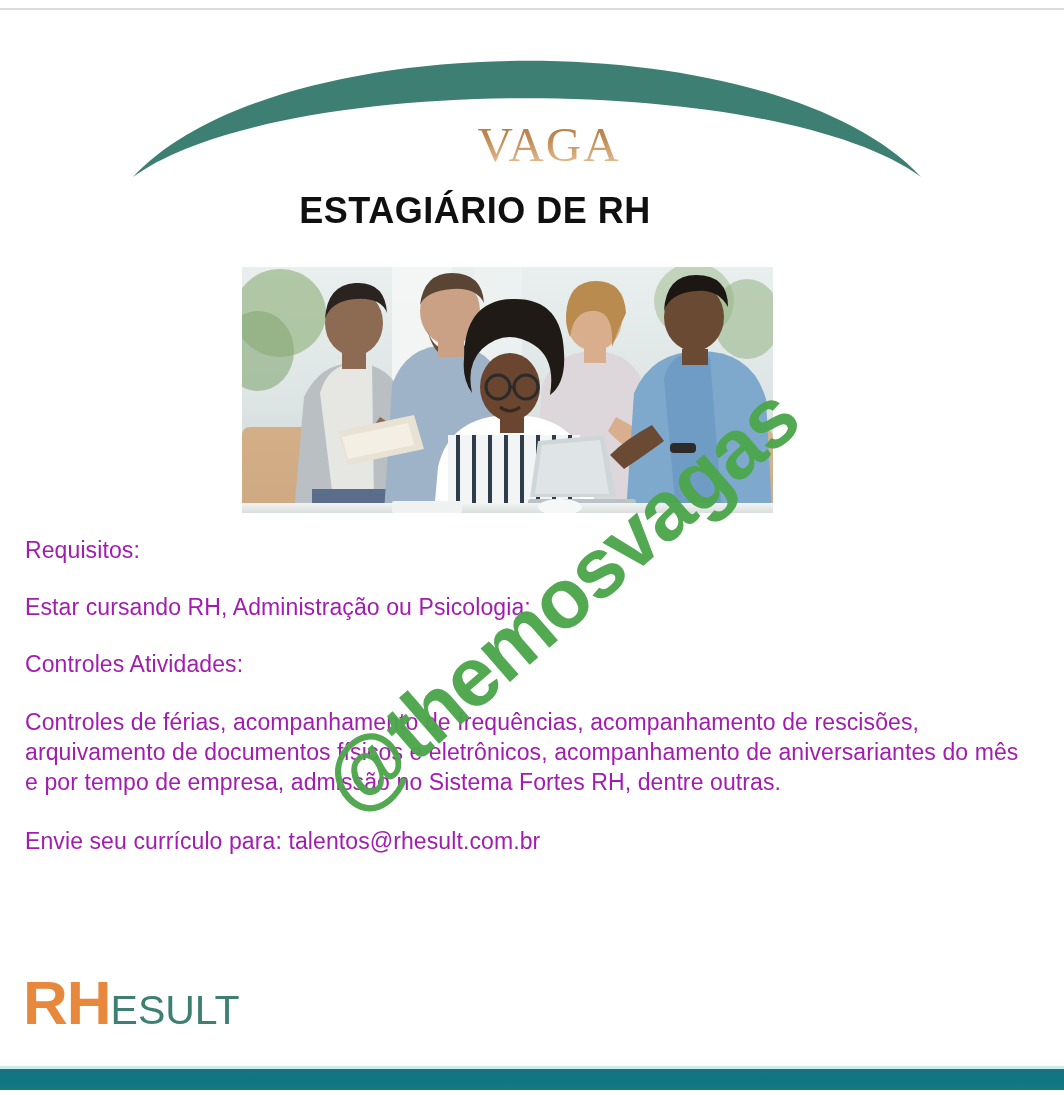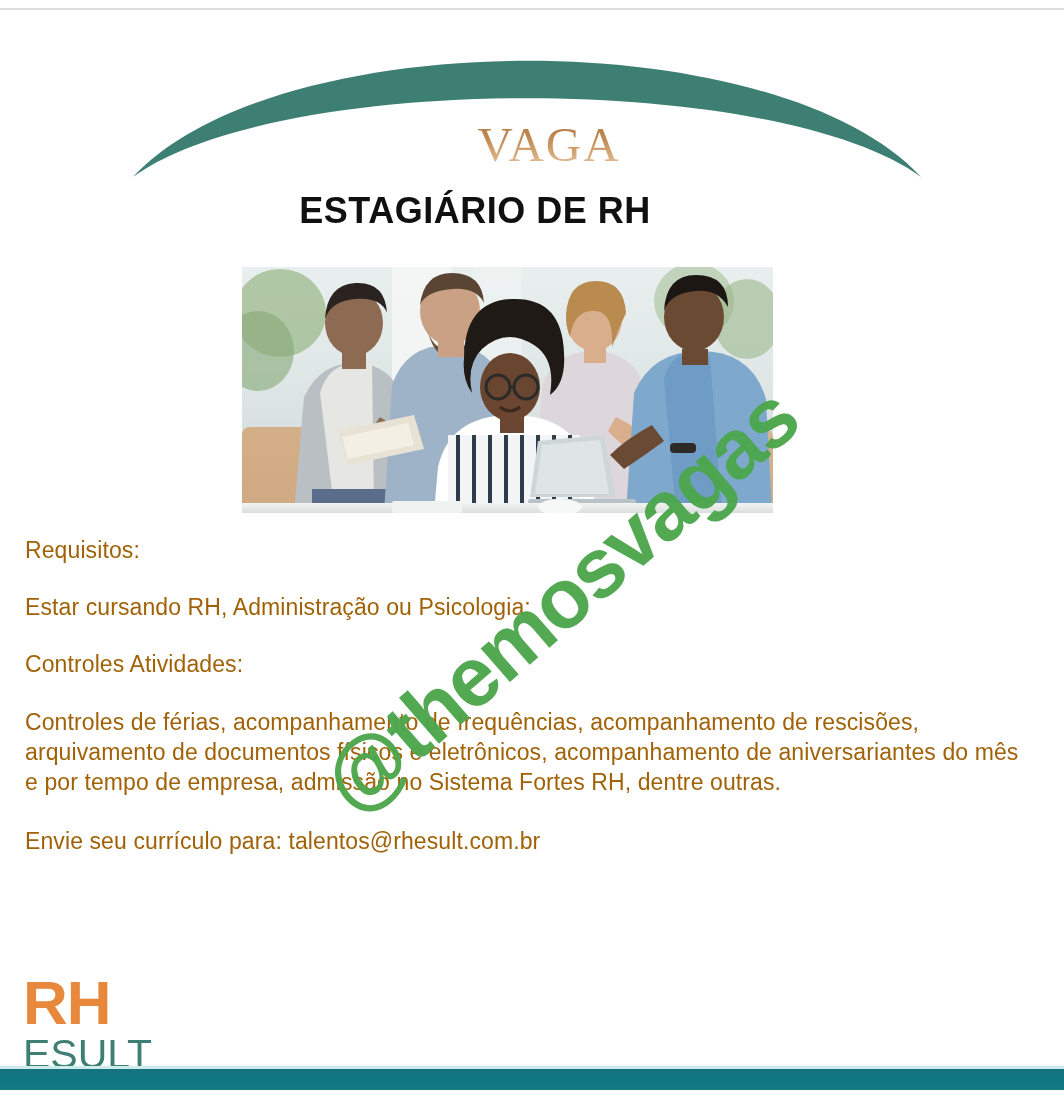--- a/index.html
+++ b/index.html
@@ -97,41 +97,40 @@
   .body-copy {
     position: absolute;
     left: 25px;
     top: 536px;
     width: 1000px;
   }
   .copy-line {
     font-family: "Liberation Sans", sans-serif;
     font-size: 23px;
     line-height: 29px;
-    color: #a16207;
+    color: #a21caf;
     margin: 0 0 28px 0;
     letter-spacing: 0.1px;
   }
   .copy-line.para {
     line-height: 30px;
     margin-bottom: 30px;
   }
   .copy-line:last-child { margin-bottom: 0; }
 
   
   .logo-wrap {
     position: absolute;
     left: 23px;
     top: 972px;
     height: 70px;
     display: flex;
     align-items: baseline;
     font-family: "Liberation Sans", sans-serif;
     line-height: 1;
-    flex-direction: column;
   }
   .logo-rh {
     font-size: 62px;
     font-weight: bold;
     color: #e8883c;
     letter-spacing: -1px;
   }
   .logo-esult {
     font-size: 41px;
     font-weight: normal;

